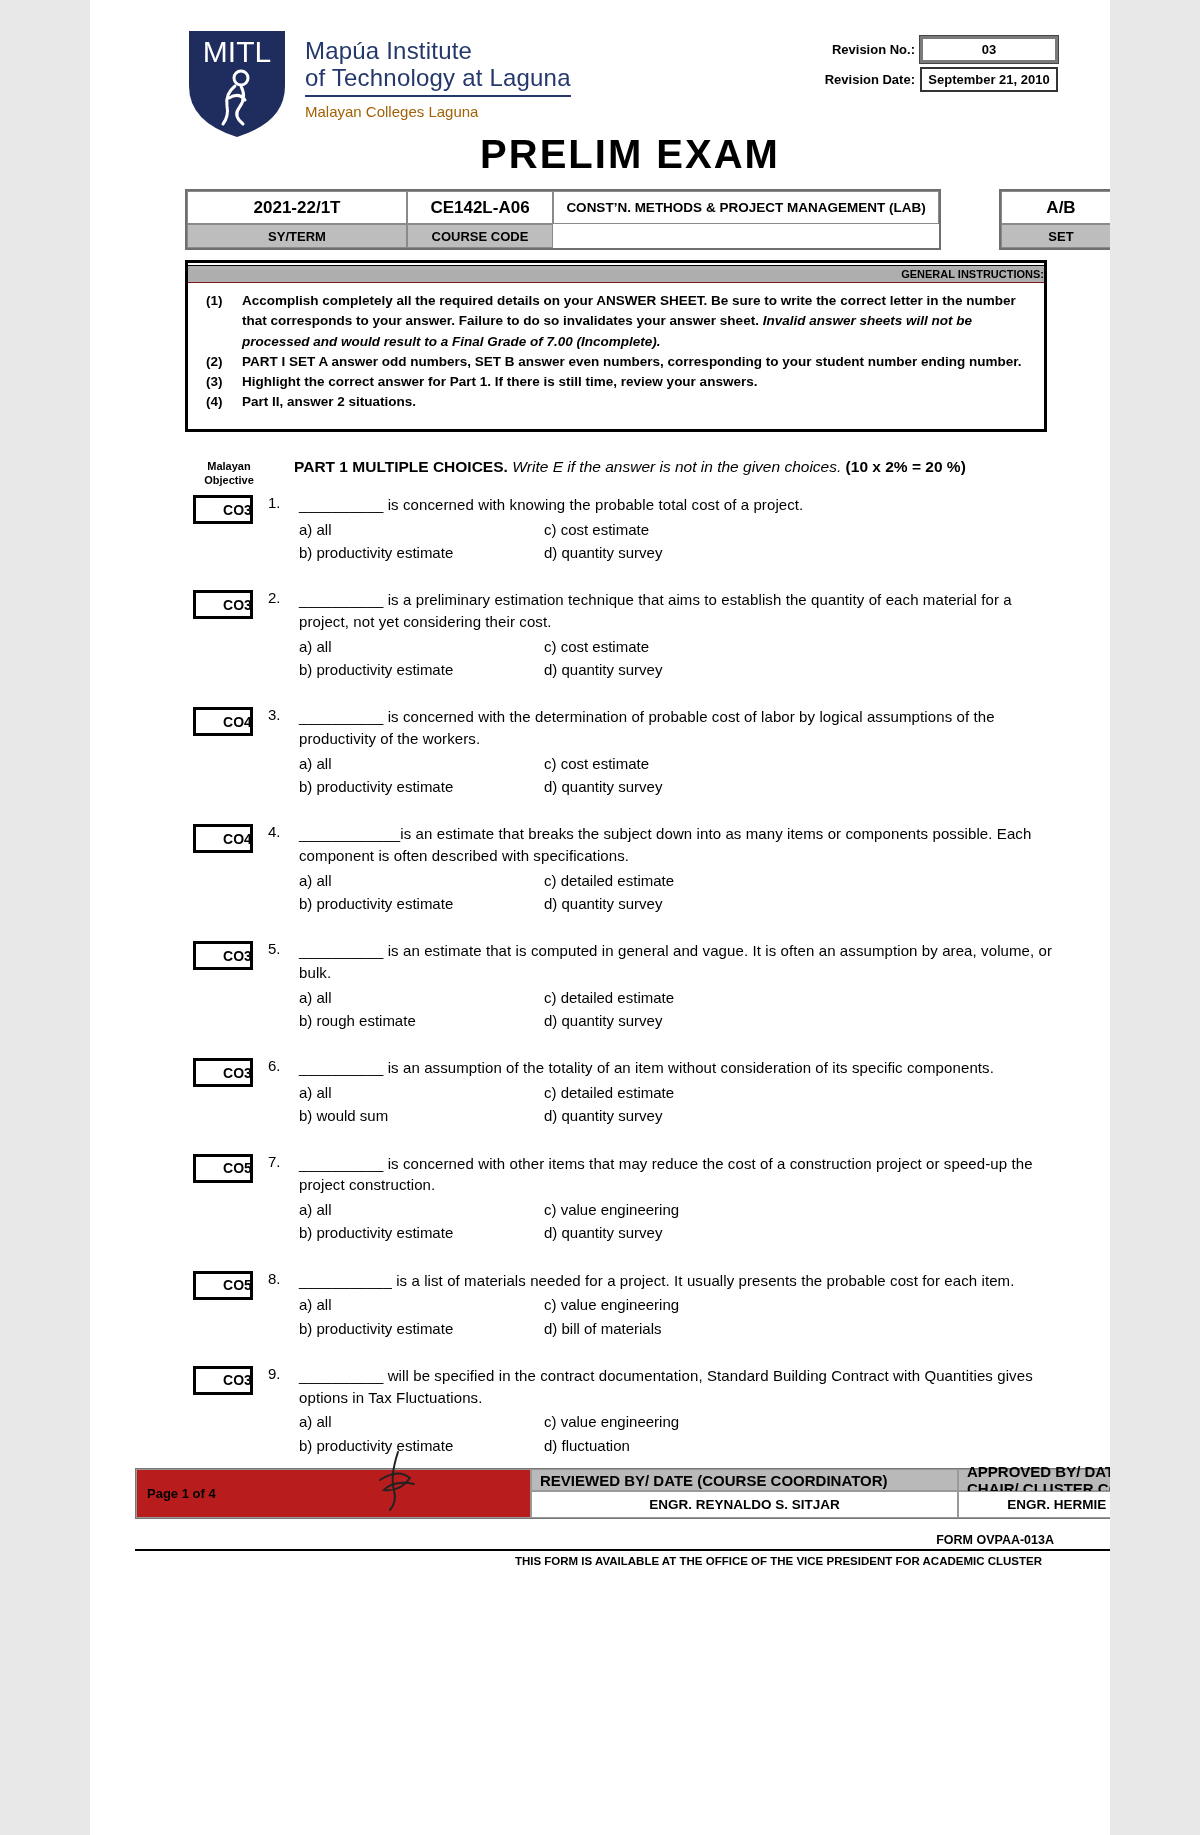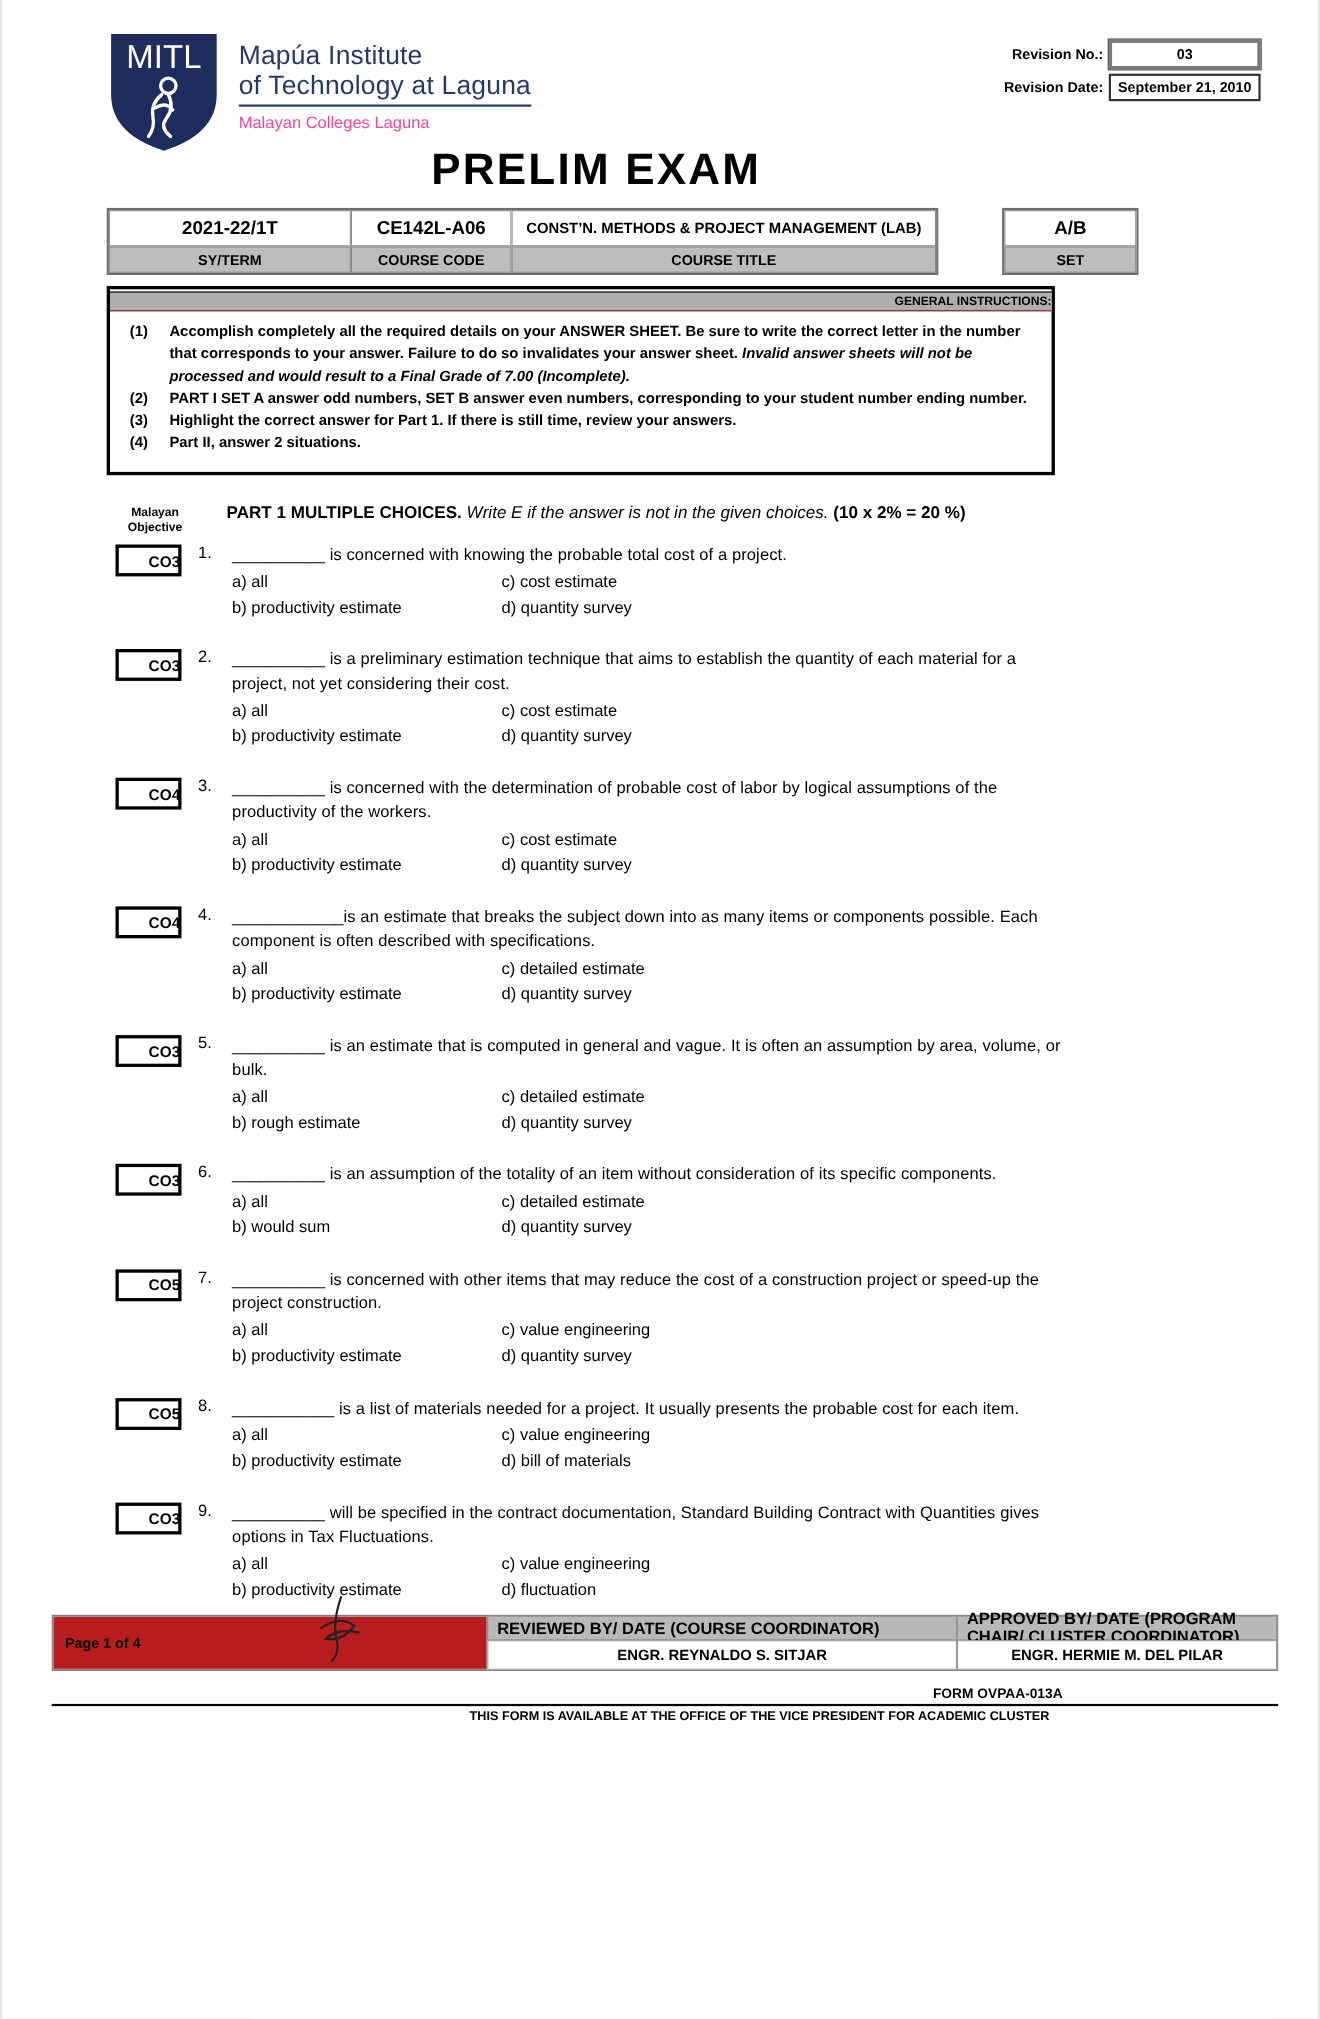--- a/index.html
+++ b/index.html
@@ -1,26 +1,26 @@
 <!DOCTYPE html>
 <html><head>
 <meta charset="utf-8">
 <style>
   * { margin:0; padding:0; box-sizing:border-box; }
   body { background:#e8e8e8; font-family:"Liberation Sans", sans-serif; color:#000; }
-  .page { width:1196px; height:1835px; background:#fff; position:relative; margin:0 auto; overflow:hidden; }
+  .page { width:1020px; height:1835px; background:#fff; position:relative; margin:0 auto; overflow:hidden; }
 
   
   .header { position:relative; padding:28px 0 0 95px; height:118px; }
   .logo-row { display:flex; align-items:flex-start; }
   .shield { width:104px; height:112px; flex:0 0 auto; }
   .org-text { margin-left:16px; padding-top:10px; color:#24386b; }
   .org-line { font-size:24px; line-height:1.12; font-weight:500; letter-spacing:.2px; }
   .org-underline { border-bottom:2px solid #24386b; display:inline-block; padding-bottom:3px; }
-  .org-sub { font-size:15px; margin-top:6px; color:#ec4899; font-weight:500; }
+  .org-sub { font-size:15px; margin-top:6px; color:#a16207; font-weight:500; }
 
   .revision { position:absolute; top:36px; right:52px; font-size:13px; }
   .rev-row { display:flex; align-items:center; justify-content:flex-end; margin-bottom:4px; }
   .rev-label { font-weight:600; margin-right:5px; }
   .rev-box { width:138px; text-align:center; font-weight:700; padding:3px 2px; }
   .rev-box.no { border:3px solid #7a7a7a; outline:1px solid #444; }
   .rev-box.date { border:2px solid #333; }
 
   
   .title { width:890px; margin:14px 0 12px 95px; text-align:center;
@@ -114,21 +114,20 @@
 
   <div class="title">PRELIM EXAM</div>
 
   <div class="info-row">
     <div class="info-table">
       <div class="info-cell info-val">2021-22/1T</div>
       <div class="info-cell info-val">CE142L-A06</div>
       <div class="info-cell info-val small">CONST’N. METHODS &amp; PROJECT MANAGEMENT (LAB)</div>
       <div class="info-cell info-lbl">SY/TERM</div>
       <div class="info-cell info-lbl">COURSE CODE</div>
-      <div class="info-cell info-lbl">COURSE TITLE</div>
     </div>
     <div class="set-box">
       <div class="info-cell info-val">A/B</div>
       <div class="info-cell info-lbl">SET</div>
     </div>
   </div>
 
   <div class="gi-box">
     <div class="gi-header">GENERAL INSTRUCTIONS:</div>
     <div class="gi-items" id="gi-items">

